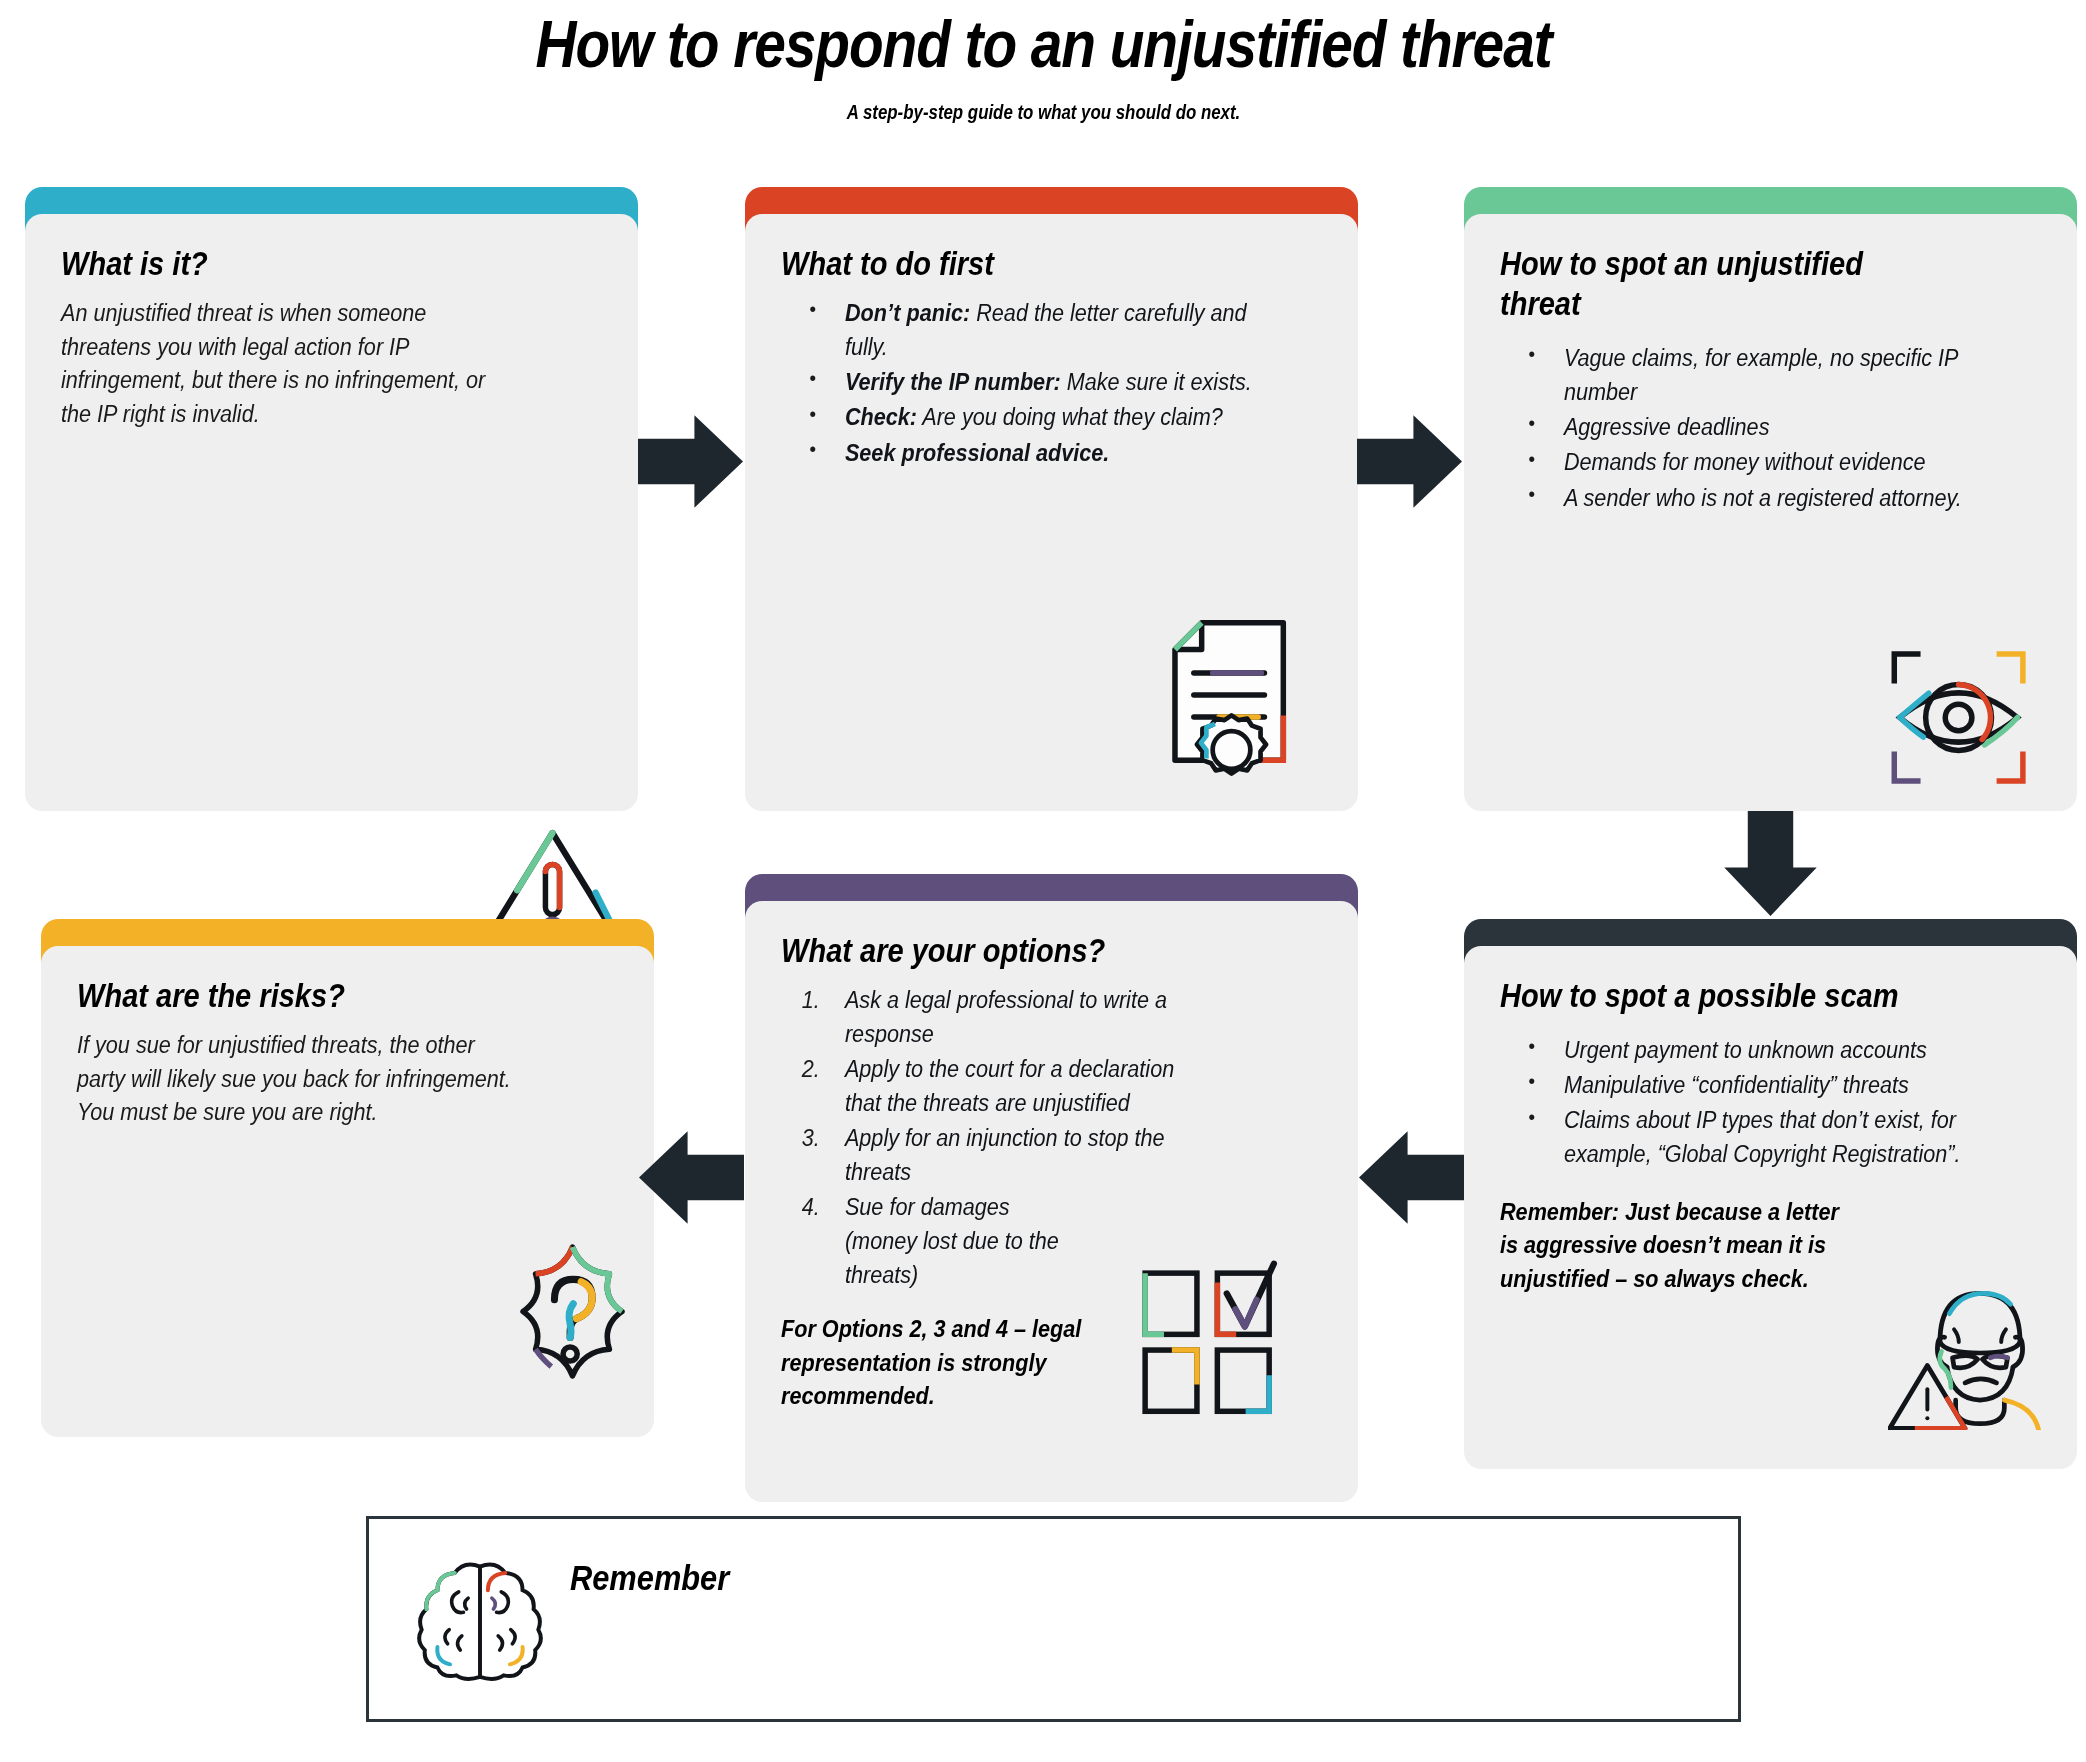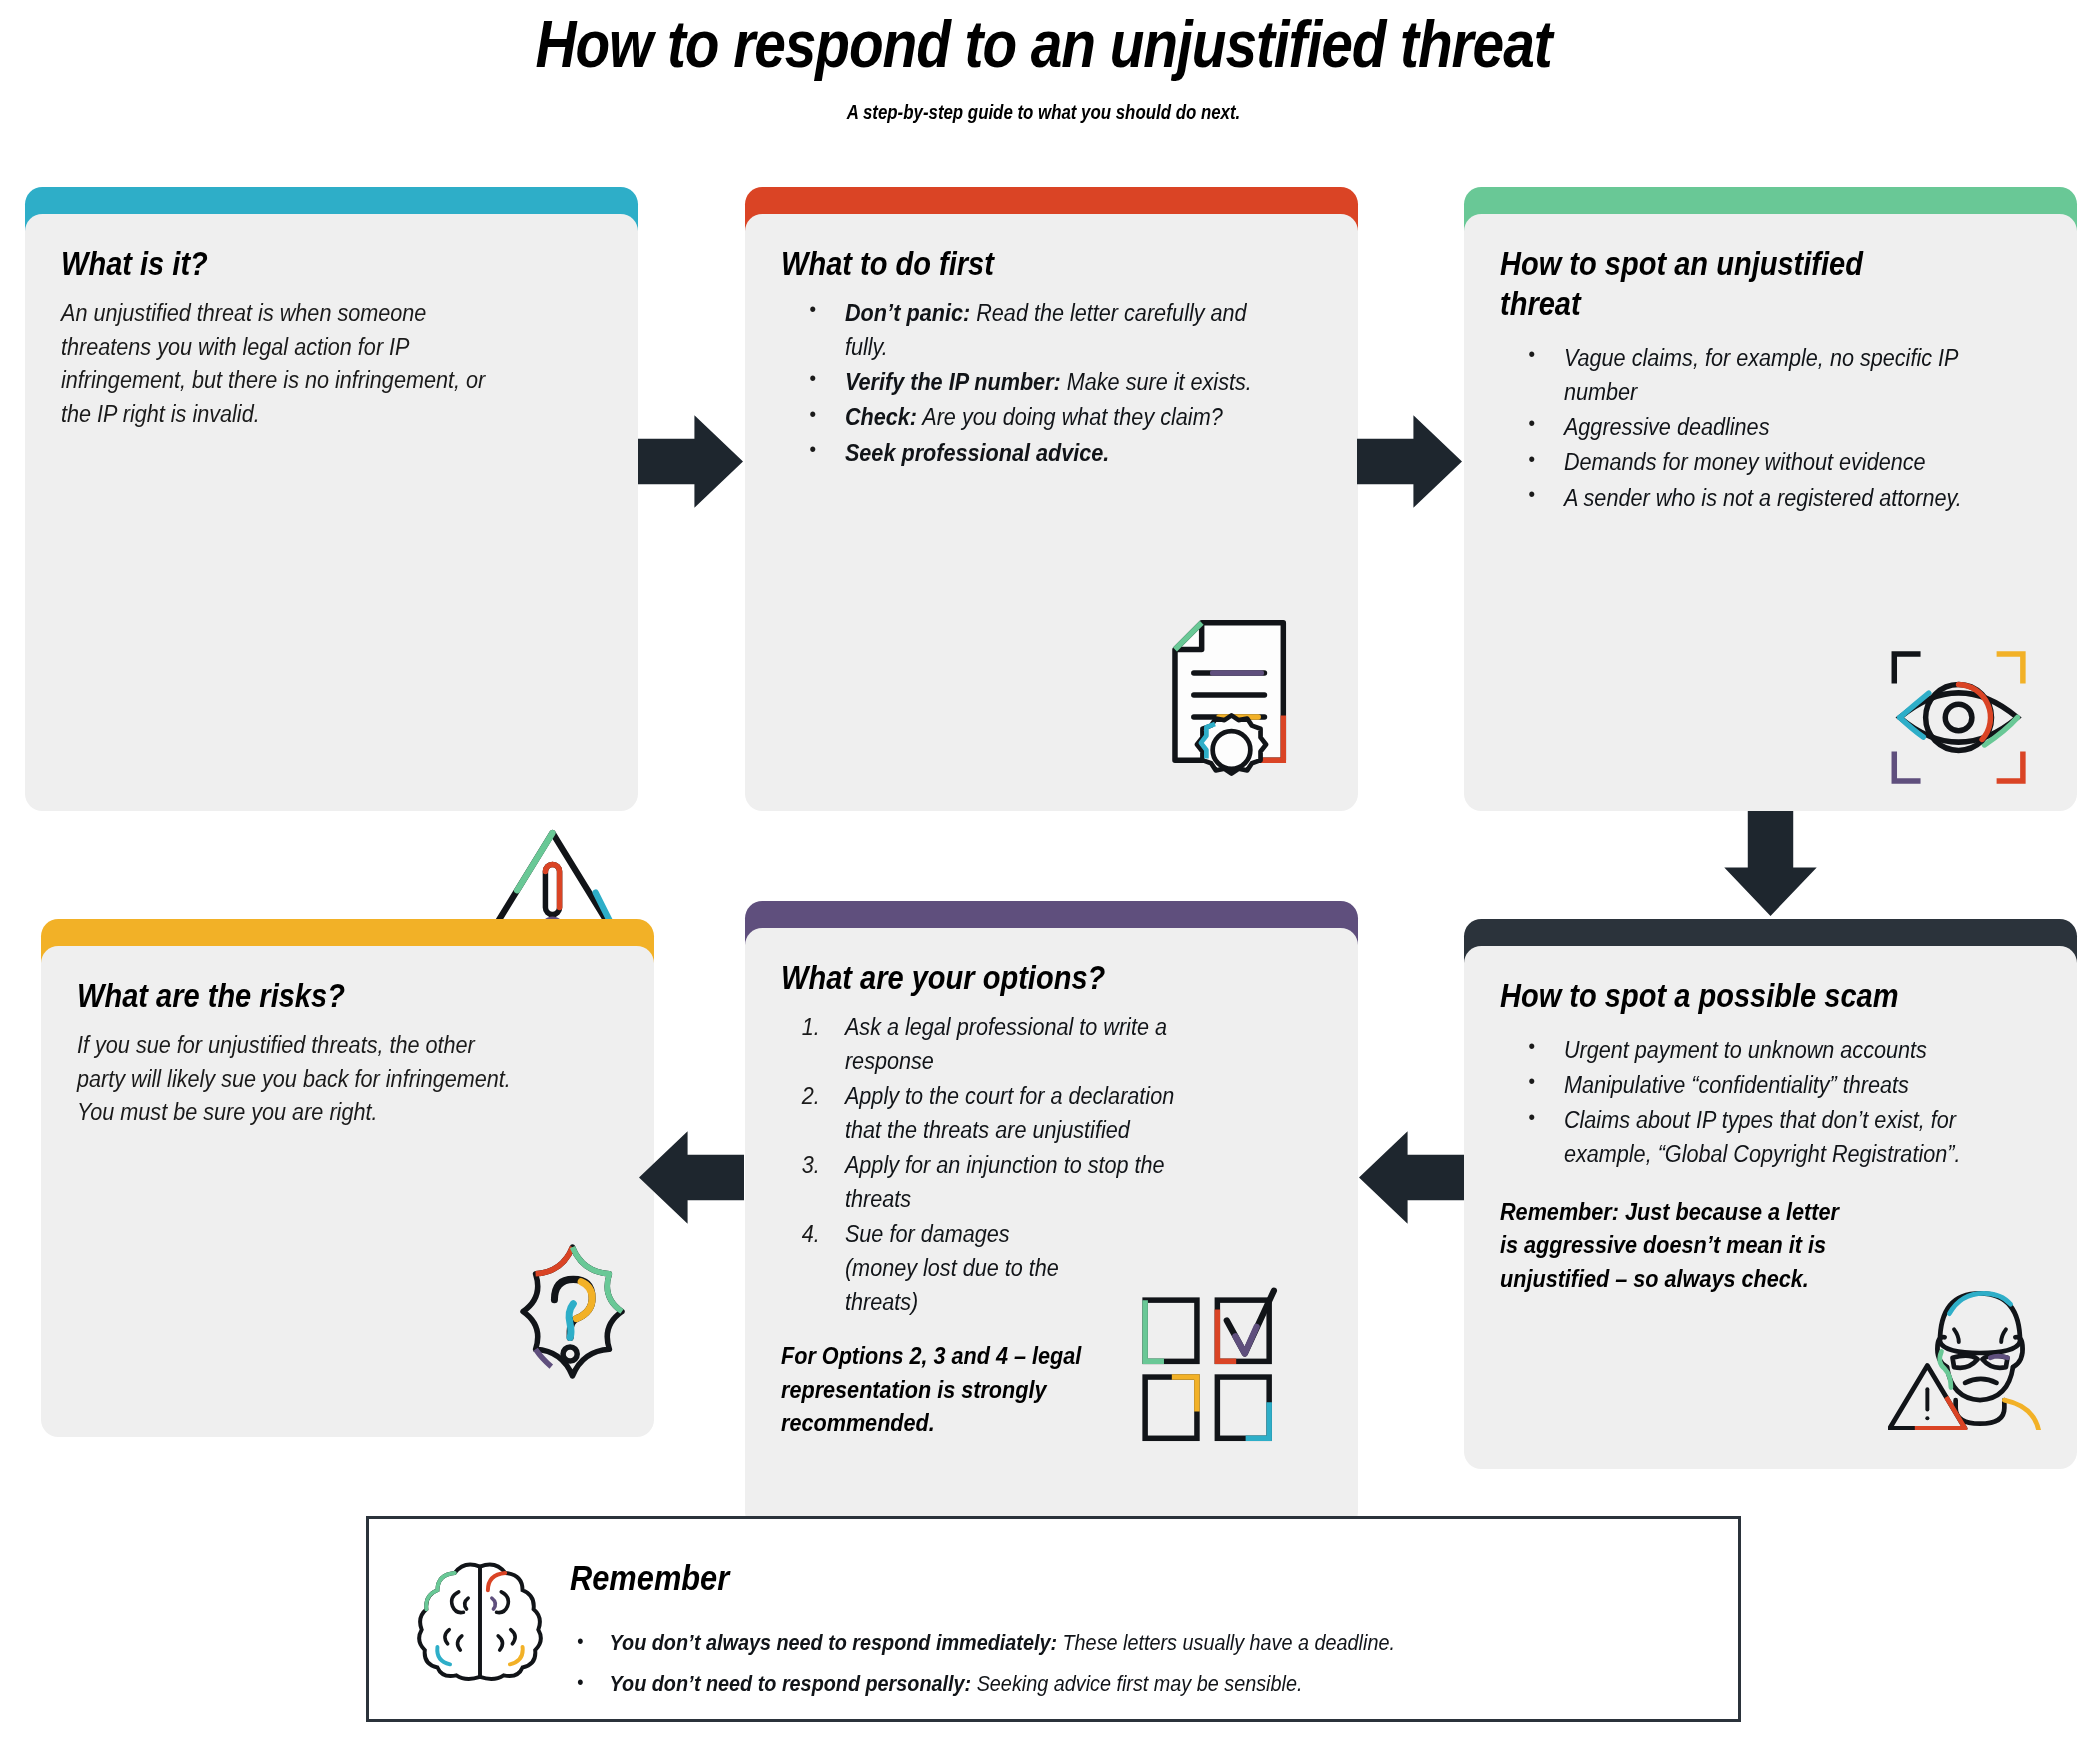--- a/index.html
+++ b/index.html
@@ -238,21 +238,21 @@
         <path d="M105 18 Q118 50 152 52 Q142 82 168 100" fill="none" stroke="#69c896" stroke-width="7" stroke-linejoin="round"></path>
         <path d="M58 148 Q66 160 78 170" fill="none" stroke="#5f4f7d" stroke-width="7" stroke-linejoin="round"></path>
         <path d="M82 85 q0 -26 24 -26 q24 0 24 24 q0 18 -20 26 q-8 4 -8 16 l0 8" fill="none" stroke="#111418" stroke-width="9" stroke-linecap="round"></path>
         <path d="M116 62 q14 6 14 21 q0 18 -20 26" fill="none" stroke="#f2b127" stroke-width="9" stroke-linecap="round"></path>
         <path d="M106 90 q-8 10 -4 26 q2 10 0 17" fill="none" stroke="#2eaec8" stroke-width="9" stroke-linecap="round"></path>
         <circle cx="102" cy="154" r="9" fill="none" stroke="#111418" stroke-width="7"></circle>
       </svg>
     </div>
   </div>
 
-  <div class="card" style="left:745px; top:901px; width:613px; height:628px;">
+  <div class="card" style="left:745px; top:874px; width:613px; height:628px;">
     <div class="card-strip" style="background:#5f4f7d;"></div>
     <div class="card-body">
       <div class="card-title">What are your options?</div>
       <ol class="nums" style="width:456px; margin-top:12.6px;">
         <li>Ask a legal professional to write a response</li>
         <li>Apply to the court for a declaration that the threats are unjustified</li>
         <li>Apply for an injunction to stop the threats</li>
         <li style="width:236px;"><span>Sue for damages (money lost due to the threats)</span></li>
       </ol>
       <div class="note" style="width:330px;">For Options 2, 3 and 4 – legal representation is strongly recommended.</div>
@@ -358,21 +358,17 @@
         <path d="M70 56 q-8 6 -2 14" fill="none" stroke="#111418" stroke-width="4.5" stroke-linecap="round"></path>
 
         <path d="M112 48 q12 6 8 18 q-4 10 -14 8" fill="none" stroke="#111418" stroke-width="4.5" stroke-linecap="round"></path>
         <path d="M100 56 q8 6 2 14" fill="none" stroke="#5f4f7d" stroke-width="4.5" stroke-linecap="round"></path>
         <path d="M124 96 q10 8 2 18" fill="none" stroke="#111418" stroke-width="4.5" stroke-linecap="round"></path>
         <path d="M108 104 q10 8 2 18" fill="none" stroke="#111418" stroke-width="4.5" stroke-linecap="round"></path>
       </svg>
     </div>
     <div style="position:absolute; left:201px; top:39px; width:1115px;">
       <div class="remember-title">Remember</div>
-      <ul class="remember-list">
-        <li><span class="bold">You don’t always need to respond immediately:</span><span> These letters usually have a deadline.</span></li>
-        <li><span class="bold">You don’t need to respond personally:</span><span> Seeking advice first may be sensible.</span></li>
-      </ul>
     </div>
   </div>
 
 </div>
 
 
 </body></html>

